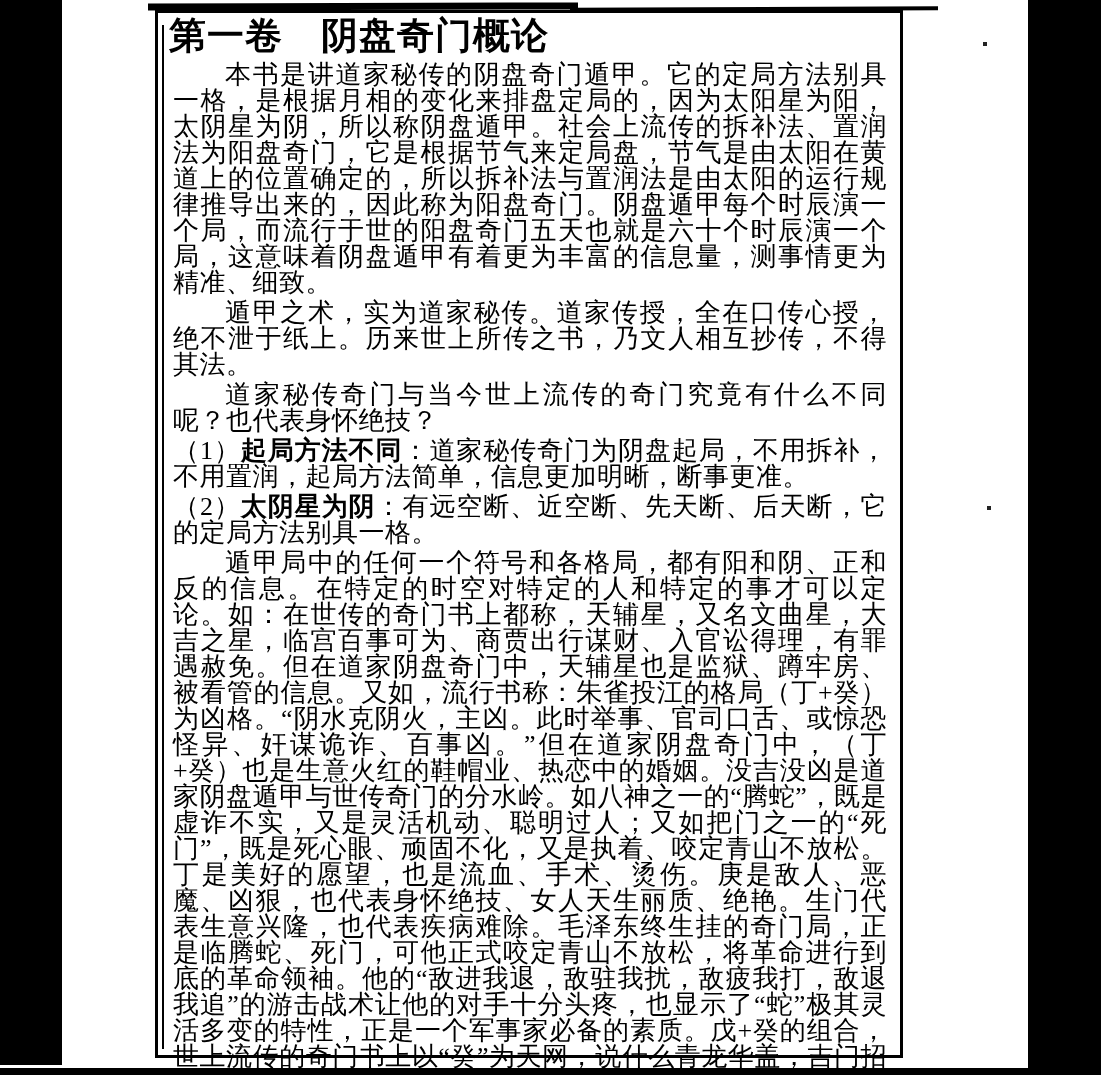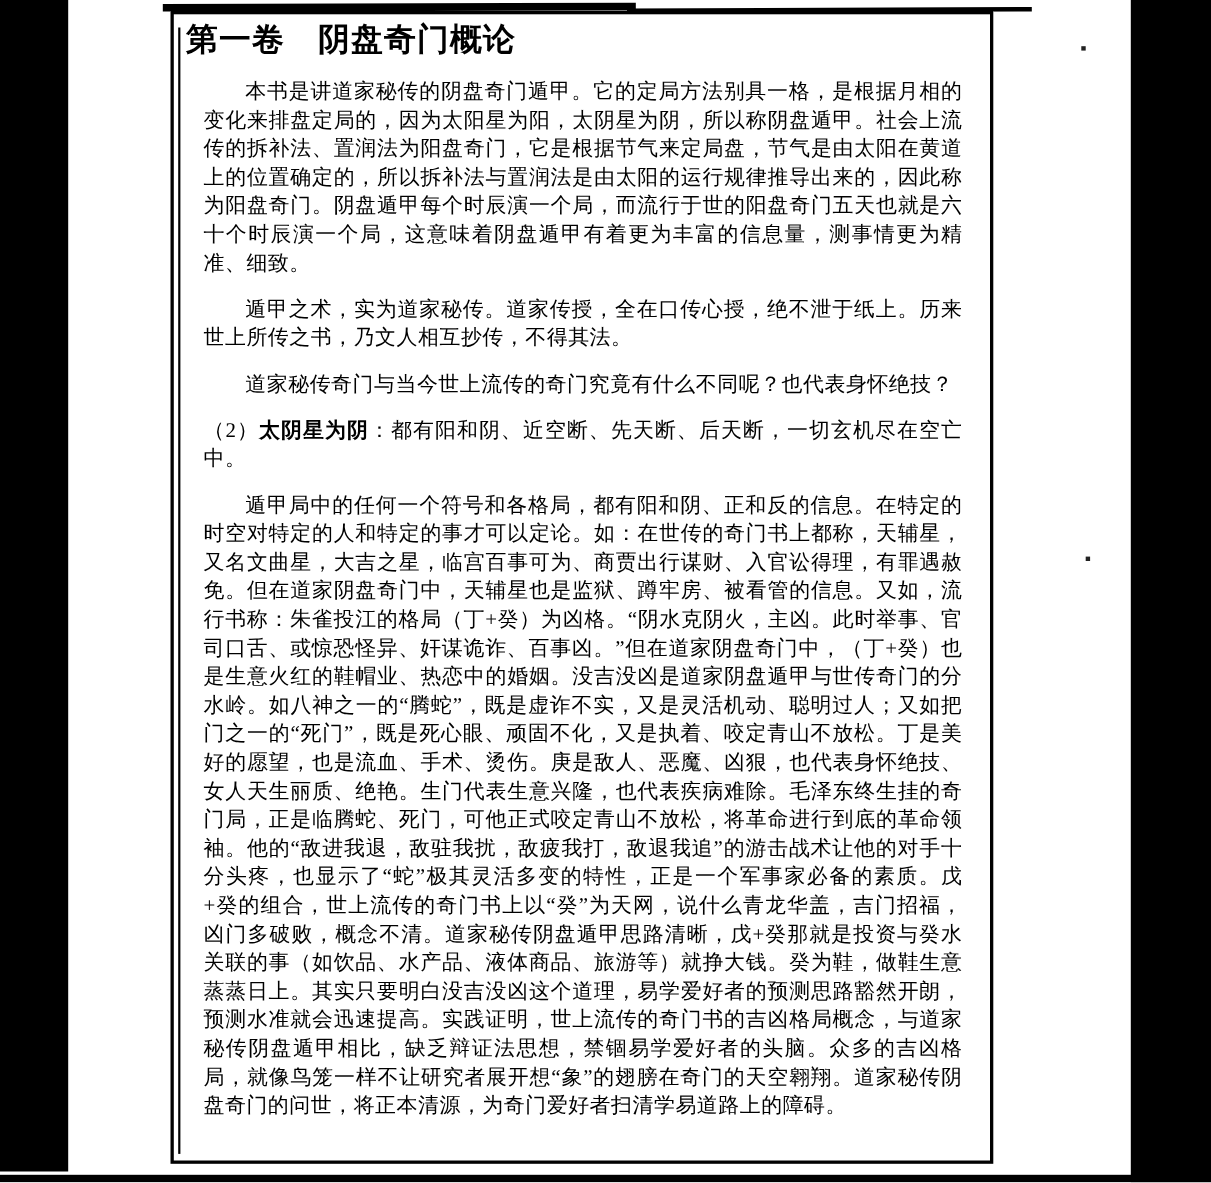--- a/index.html
+++ b/index.html
@@ -57,29 +57,29 @@
     background: #fff;
     padding: 4px 9px 0 11px;
     color: #000;
   }
   .inner-left-line {
     position: absolute; left: 4px; top: 12px; bottom: 6px;
     width: 2px; background: #000;
   }
   .doc-title {
     margin: 0 0 7px 0;
-    font-size: 29px;
+    font-size: 37px;
     font-weight: bold;
     letter-spacing: 1px;
     line-height: 38px;
     white-space: pre;
   }
   .doc-body p {
-    margin: 16px;
-    font-size: 19px;
+    margin: 4px;
+    font-size: 26px;
     line-height: 26px;
     text-align: justify;
     letter-spacing: 0.5px;
   }
   .doc-body p.indent { text-indent: 2em; }
   .doc-body b { font-weight: bold; }
 </style>
 </head>
 <body>
 
@@ -99,22 +99,23 @@
   <div class="frame">
     <div class="inner-left-line"></div>
 
     <h1 class="doc-title">第一卷　阴盘奇门概论</h1>
 
     <div class="doc-body">
       <p class="indent">本书是讲道家秘传的阴盘奇门遁甲。它的定局方法别具一格，是根据月相的变化来排盘定局的，因为太阳星为阳，太阴星为阴，所以称阴盘遁甲。社会上流传的拆补法、置润法为阳盘奇门，它是根据节气来定局盘，节气是由太阳在黄道上的位置确定的，所以拆补法与置润法是由太阳的运行规律推导出来的，因此称为阳盘奇门。阴盘遁甲每个时辰演一个局，而流行于世的阳盘奇门五天也就是六十个时辰演一个局，这意味着阴盘遁甲有着更为丰富的信息量，测事情更为精准、细致。</p>
       <p class="indent">遁甲之术，实为道家秘传。道家传授，全在口传心授，绝不泄于纸上。历来世上所传之书，乃文人相互抄传，不得其法。</p>
       <p class="indent">道家秘传奇门与当今世上流传的奇门究竟有什么不同呢？也代表身怀绝技？</p>
 
+      <p class="item"><span>（1）</span><b>起局方法不同</b><span>：道家秘传奇门为阴盘起局，不用拆补，不用置润，起局方法简单，信息更加明晰，断事更准。</span></p>
 
-      <p class="item"><span>（2）</span><b>太阴星为阴</b><span>：都有阳和阴、近空断、先天断、后天断，一切玄机尽在空亡中。</span></p>
+      <p class="item"><span>（2）</span><b>太阴星为阴</b><span>：有远空断、近空断、先天断、后天断，它的定局方法别具一格。</span></p>
 
 
       <p class="indent">遁甲局中的任何一个符号和各格局，都有阳和阴、正和反的信息。在特定的时空对特定的人和特定的事才可以定论。如：在世传的奇门书上都称，天辅星，又名文曲星，大吉之星，临宫百事可为、商贾出行谋财、入官讼得理，有罪遇赦免。但在道家阴盘奇门中，天辅星也是监狱、蹲牢房、被看管的信息。又如，流行书称：朱雀投江的格局（丁+癸）为凶格。“阴水克阴火，主凶。此时举事、官司口舌、或惊恐怪异、奸谋诡诈、百事凶。”但在道家阴盘奇门中，（丁+癸）也是生意火红的鞋帽业、热恋中的婚姻。没吉没凶是道家阴盘遁甲与世传奇门的分水岭。如八神之一的“腾蛇”，既是虚诈不实，又是灵活机动、聪明过人；又如把门之一的“死门”，既是死心眼、顽固不化，又是执着、咬定青山不放松。丁是美好的愿望，也是流血、手术、烫伤。庚是敌人、恶魔、凶狠，也代表身怀绝技、女人天生丽质、绝艳。生门代表生意兴隆，也代表疾病难除。毛泽东终生挂的奇门局，正是临腾蛇、死门，可他正式咬定青山不放松，将革命进行到底的革命领袖。他的“敌进我退，敌驻我扰，敌疲我打，敌退我追”的游击战术让他的对手十分头疼，也显示了“蛇”极其灵活多变的特性，正是一个军事家必备的素质。戊+癸的组合，世上流传的奇门书上以“癸”为天网，说什么青龙华盖，吉门招福，凶门多破败，概念不清。道家秘传阴盘遁甲思路清晰，戊+癸那就是投资与癸水关联的事（如饮品、水产品、液体商品、旅游等）就挣大钱。癸为鞋，做鞋生意蒸蒸日上。其实只要明白没吉没凶这个道理，易学爱好者的预测思路豁然开朗，预测水准就会迅速提高。实践证明，世上流传的奇门书的吉凶格局概念，与道家秘传阴盘遁甲相比，缺乏辩证法思想，禁锢易学爱好者的头脑。众多的吉凶格局，就像鸟笼一样不让研究者展开想“象”的翅膀在奇门的天空翱翔。道家秘传阴盘奇门的问世，将正本清源，为奇门爱好者扫清学易道路上的障碍。</p>
 
 
     </div>
   </div>
 
 </div>
 

